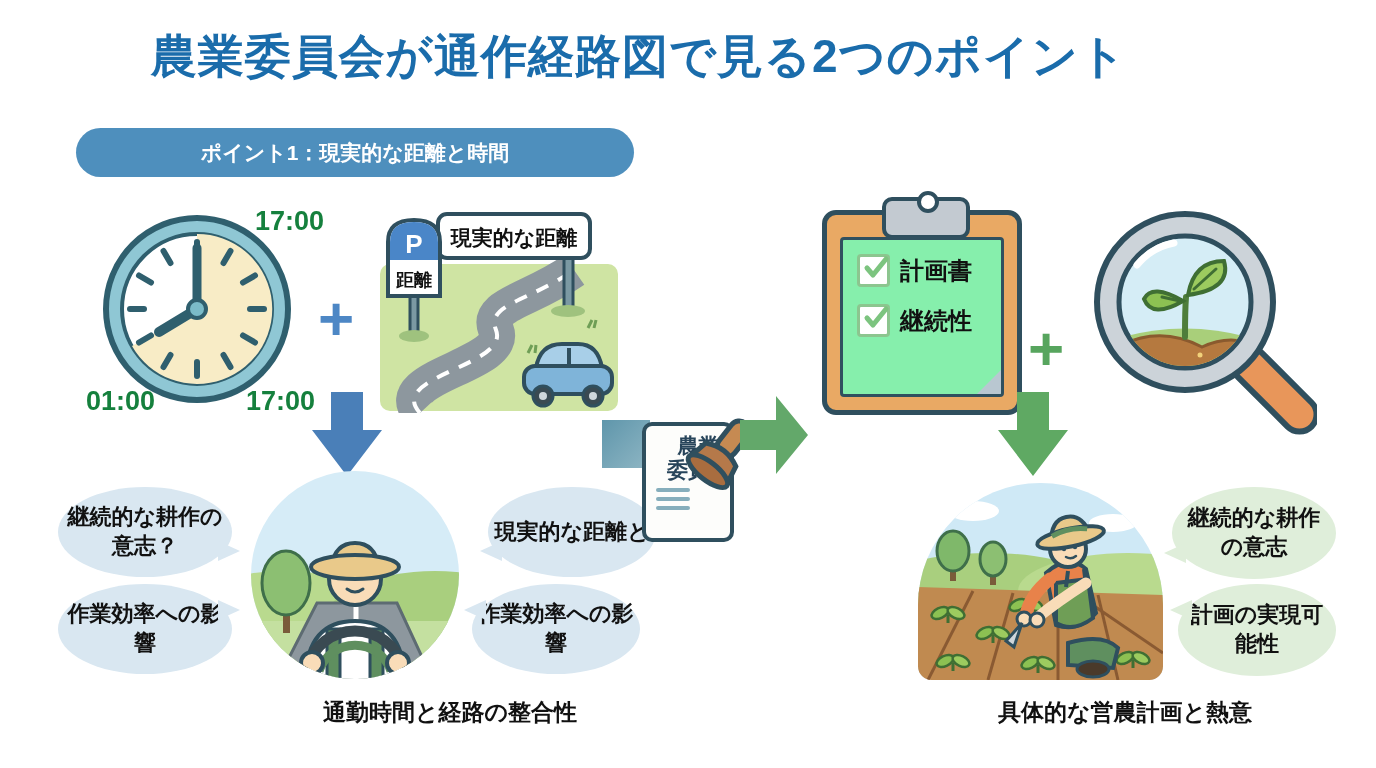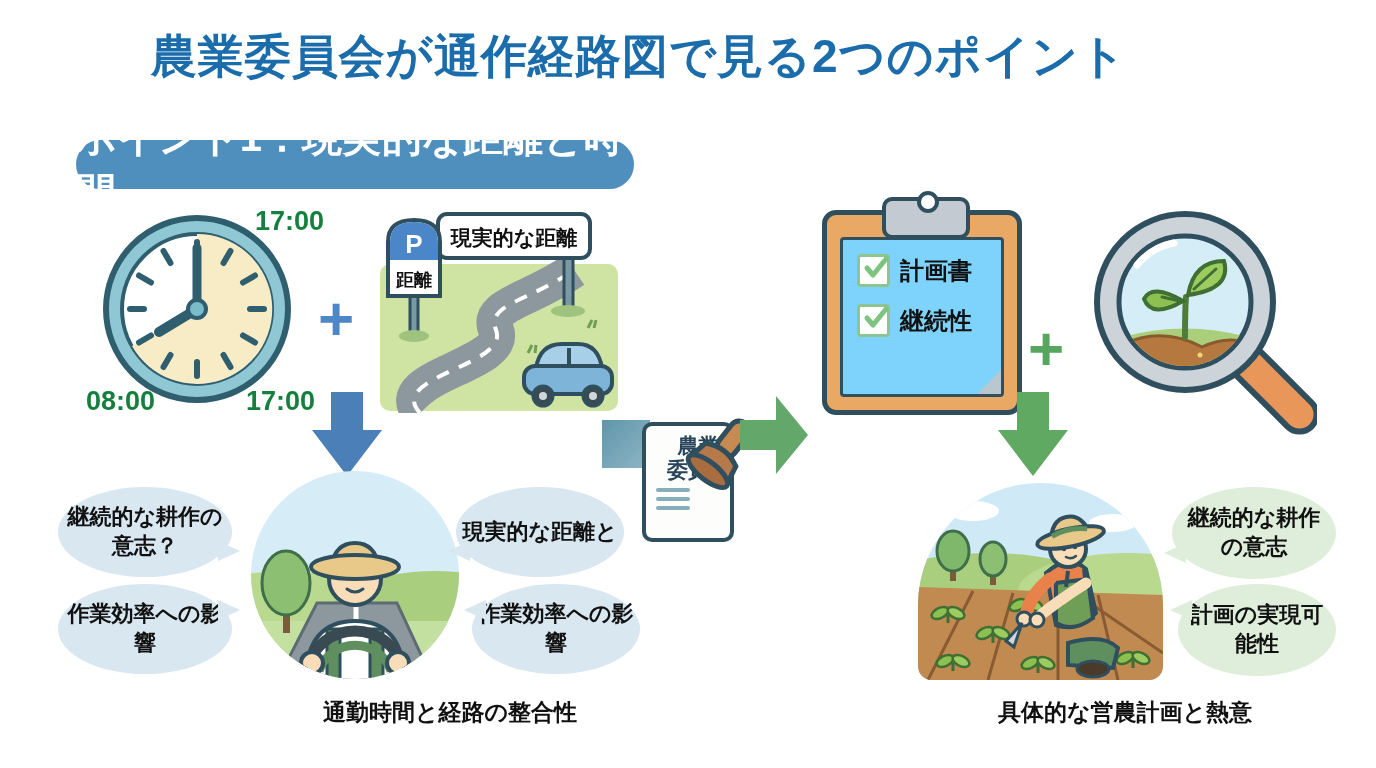--- a/index.html
+++ b/index.html
@@ -1,20 +1,20 @@
 <!DOCTYPE html>
 <html><head>
 <meta charset="utf-8">
 <style>
   html,body{margin:0;padding:0;background:#fff;}
   body{font-family:"Liberation Sans","DejaVu Sans",sans-serif;}
   #canvas{position:relative;width:1376px;height:768px;background:#ffffff;overflow:hidden;}
   .abs{position:absolute;}
   .title{left:0;top:26px;width:1278px;text-align:center;font-size:46px;font-weight:800;color:#1a6cab;letter-spacing:1px;}
-  .banner{height:49px;border-radius:28px;color:#fff;font-size:40px;font-weight:800;display:flex;align-items:center;justify-content:center;margin-top:12px;}
+  .banner{height:49px;border-radius:28px;color:#fff;font-size:21px;font-weight:800;display:flex;align-items:center;justify-content:center;}
   .banner1{left:76px;top:128px;width:558px;background:#4e8fbd;}
   .banner2{left:766px;top:128px;width:544px;background:#5ca463;}
   .timelabel{font-size:27px;font-weight:800;color:#15803d;}
   .plus{font-size:62px;font-weight:800;line-height:1;}
   .plus-blue{color:#4d87c5;left:318px;top:288px;}
   .plus-green{color:#57a55e;left:1028px;top:318px;}
   .bubble{border-radius:50%;display:flex;align-items:center;justify-content:center;text-align:center;
           font-size:22px;font-weight:800;color:#111;line-height:1.3;padding:6px;box-sizing:border-box;}
   .bubble-blue{background:#d9e7f1;}
   .bubble-green{background:#dfeeda;}
@@ -26,21 +26,21 @@
   .doc-lines{margin-top:6px;align-self:flex-start;margin-left:10px;}
   .doc-lines div{width:34px;height:4px;background:#86aebc;border-radius:2px;margin-bottom:5px;}
   .teal-square{left:602px;top:420px;width:48px;height:48px;background:linear-gradient(135deg,#5f96ab,#8fb6c4);}
   .checkrow{display:flex;align-items:center;gap:10px;margin-bottom:17px;}
   .checkbox{width:27px;height:27px;border:3px solid #8cc58f;border-radius:4px;background:#fff;position:relative;flex:0 0 auto;}
   .checkbox svg{position:absolute;left:1px;top:-4px;}
   .checklabel{font-size:24px;font-weight:800;color:#111;white-space:nowrap;}
   .clipboard{left:822px;top:210px;width:200px;height:205px;background:#e9a964;border:5px solid #2f4f5e;border-radius:14px;box-sizing:border-box;}
   .clip{position:absolute;left:55px;top:-18px;width:80px;height:34px;background:#c3cad1;border:4px solid #2f4f5e;border-radius:10px;}
   .clip-hole{position:absolute;left:31px;top:-10px;width:14px;height:14px;background:#fff;border:4px solid #2f4f5e;border-radius:50%;}
-  .paper{position:absolute;left:13px;top:22px;width:164px;height:160px;background:#7dd3fc;border:3px solid #30505f;border-radius:4px;box-sizing:border-box;padding:14px 0 0 14px;overflow:hidden;}
+  .paper{position:absolute;left:13px;top:22px;width:164px;height:160px;background:#86efac;border:3px solid #30505f;border-radius:4px;box-sizing:border-box;padding:14px 0 0 14px;overflow:hidden;}
   .fold{position:absolute;right:-3px;bottom:-3px;width:0;height:0;border-style:solid;border-width:0 0 30px 30px;border-color:transparent transparent #b9c7d1 transparent;}
   .farm-dome{left:918px;top:483px;width:245px;height:197px;border-radius:125px 125px 14px 14px;overflow:hidden;}
   .driver-wrap{left:245px;top:471px;width:220px;height:214px;}
 </style>
 </head>
 <body>
 
 <div id="canvas">
 
   <div class="abs title">農業委員会が通作経路図で見る2つのポイント</div>
@@ -67,21 +67,21 @@
           <line x1="63.5" y1="39" x2="70.5" y2="51"></line>
       </g>
       <g stroke="#2f5f6e" stroke-linecap="round">
         <line x1="97" y1="97" x2="97" y2="36" stroke-width="9"></line>
         <line x1="97" y1="97" x2="59" y2="120" stroke-width="10"></line>
       </g>
       <circle cx="97" cy="97" r="9" fill="#7bbcc9" stroke="#2f5f6e" stroke-width="4"></circle>
     </svg>
   </div>
   <div class="abs timelabel" style="left:255px;top:206px;">17:00</div>
-  <div class="abs timelabel" style="left:86px;top:386px;">08:00</div>
+  <div class="abs timelabel" style="left:86px;top:386px;">01:00</div>
   <div class="abs timelabel" style="left:246px;top:386px;">17:00</div>
 
   <div class="abs plus plus-blue">+</div>
 
   <div class="abs" style="left:378px;top:208px;width:242px;height:205px;">
     <svg width="242" height="205" viewBox="0 0 242 205">
       <rect x="2" y="56" width="238" height="147" rx="10" fill="#cfe4a3"></rect>
       <path d="M 42 205 C 8 168, 132 158, 118 122 C 108 96, 150 94, 196 62" fill="none" stroke="#8d979e" stroke-width="36"></path>
       <path d="M 42 205 C 8 168, 132 158, 118 122 C 108 96, 150 94, 196 62" fill="none" stroke="#ffffff" stroke-width="4" stroke-dasharray="13 11"></path>
       <g>
@@ -154,21 +154,21 @@
   </div>
 
   <div class="abs bubble bubble-blue" style="left:58px;top:487px;width:174px;height:90px;">
     <span>継続的な耕作の意志？</span>
     <span class="tail" style="right:-8px;bottom:16px;border-width:10px 0 10px 22px;border-color:transparent transparent transparent #d9e7f1;"></span>
   </div>
   <div class="abs bubble bubble-blue" style="left:58px;top:584px;width:174px;height:90px;">
     <span>作業効率への影響</span>
     <span class="tail" style="right:-8px;top:16px;border-width:10px 0 10px 22px;border-color:transparent transparent transparent #d9e7f1;"></span>
   </div>
-  <div class="abs bubble bubble-blue" style="left:456px;top:487px;width:168px;height:90px;">
+  <div class="abs bubble bubble-blue" style="left:488px;top:487px;width:168px;height:90px;">
     <span>現実的な距離と</span>
     <span class="tail" style="left:-8px;bottom:16px;border-width:10px 22px 10px 0;border-color:transparent #d9e7f1 transparent transparent;"></span>
   </div>
   <div class="abs bubble bubble-blue" style="left:472px;top:584px;width:168px;height:90px;">
     <span>作業効率への影響</span>
     <span class="tail" style="left:-8px;top:16px;border-width:10px 22px 10px 0;border-color:transparent #d9e7f1 transparent transparent;"></span>
   </div>
 
   <div class="abs caption" style="left:137px;top:697px;width:440px;">通勤時間と経路の整合性</div>
 

